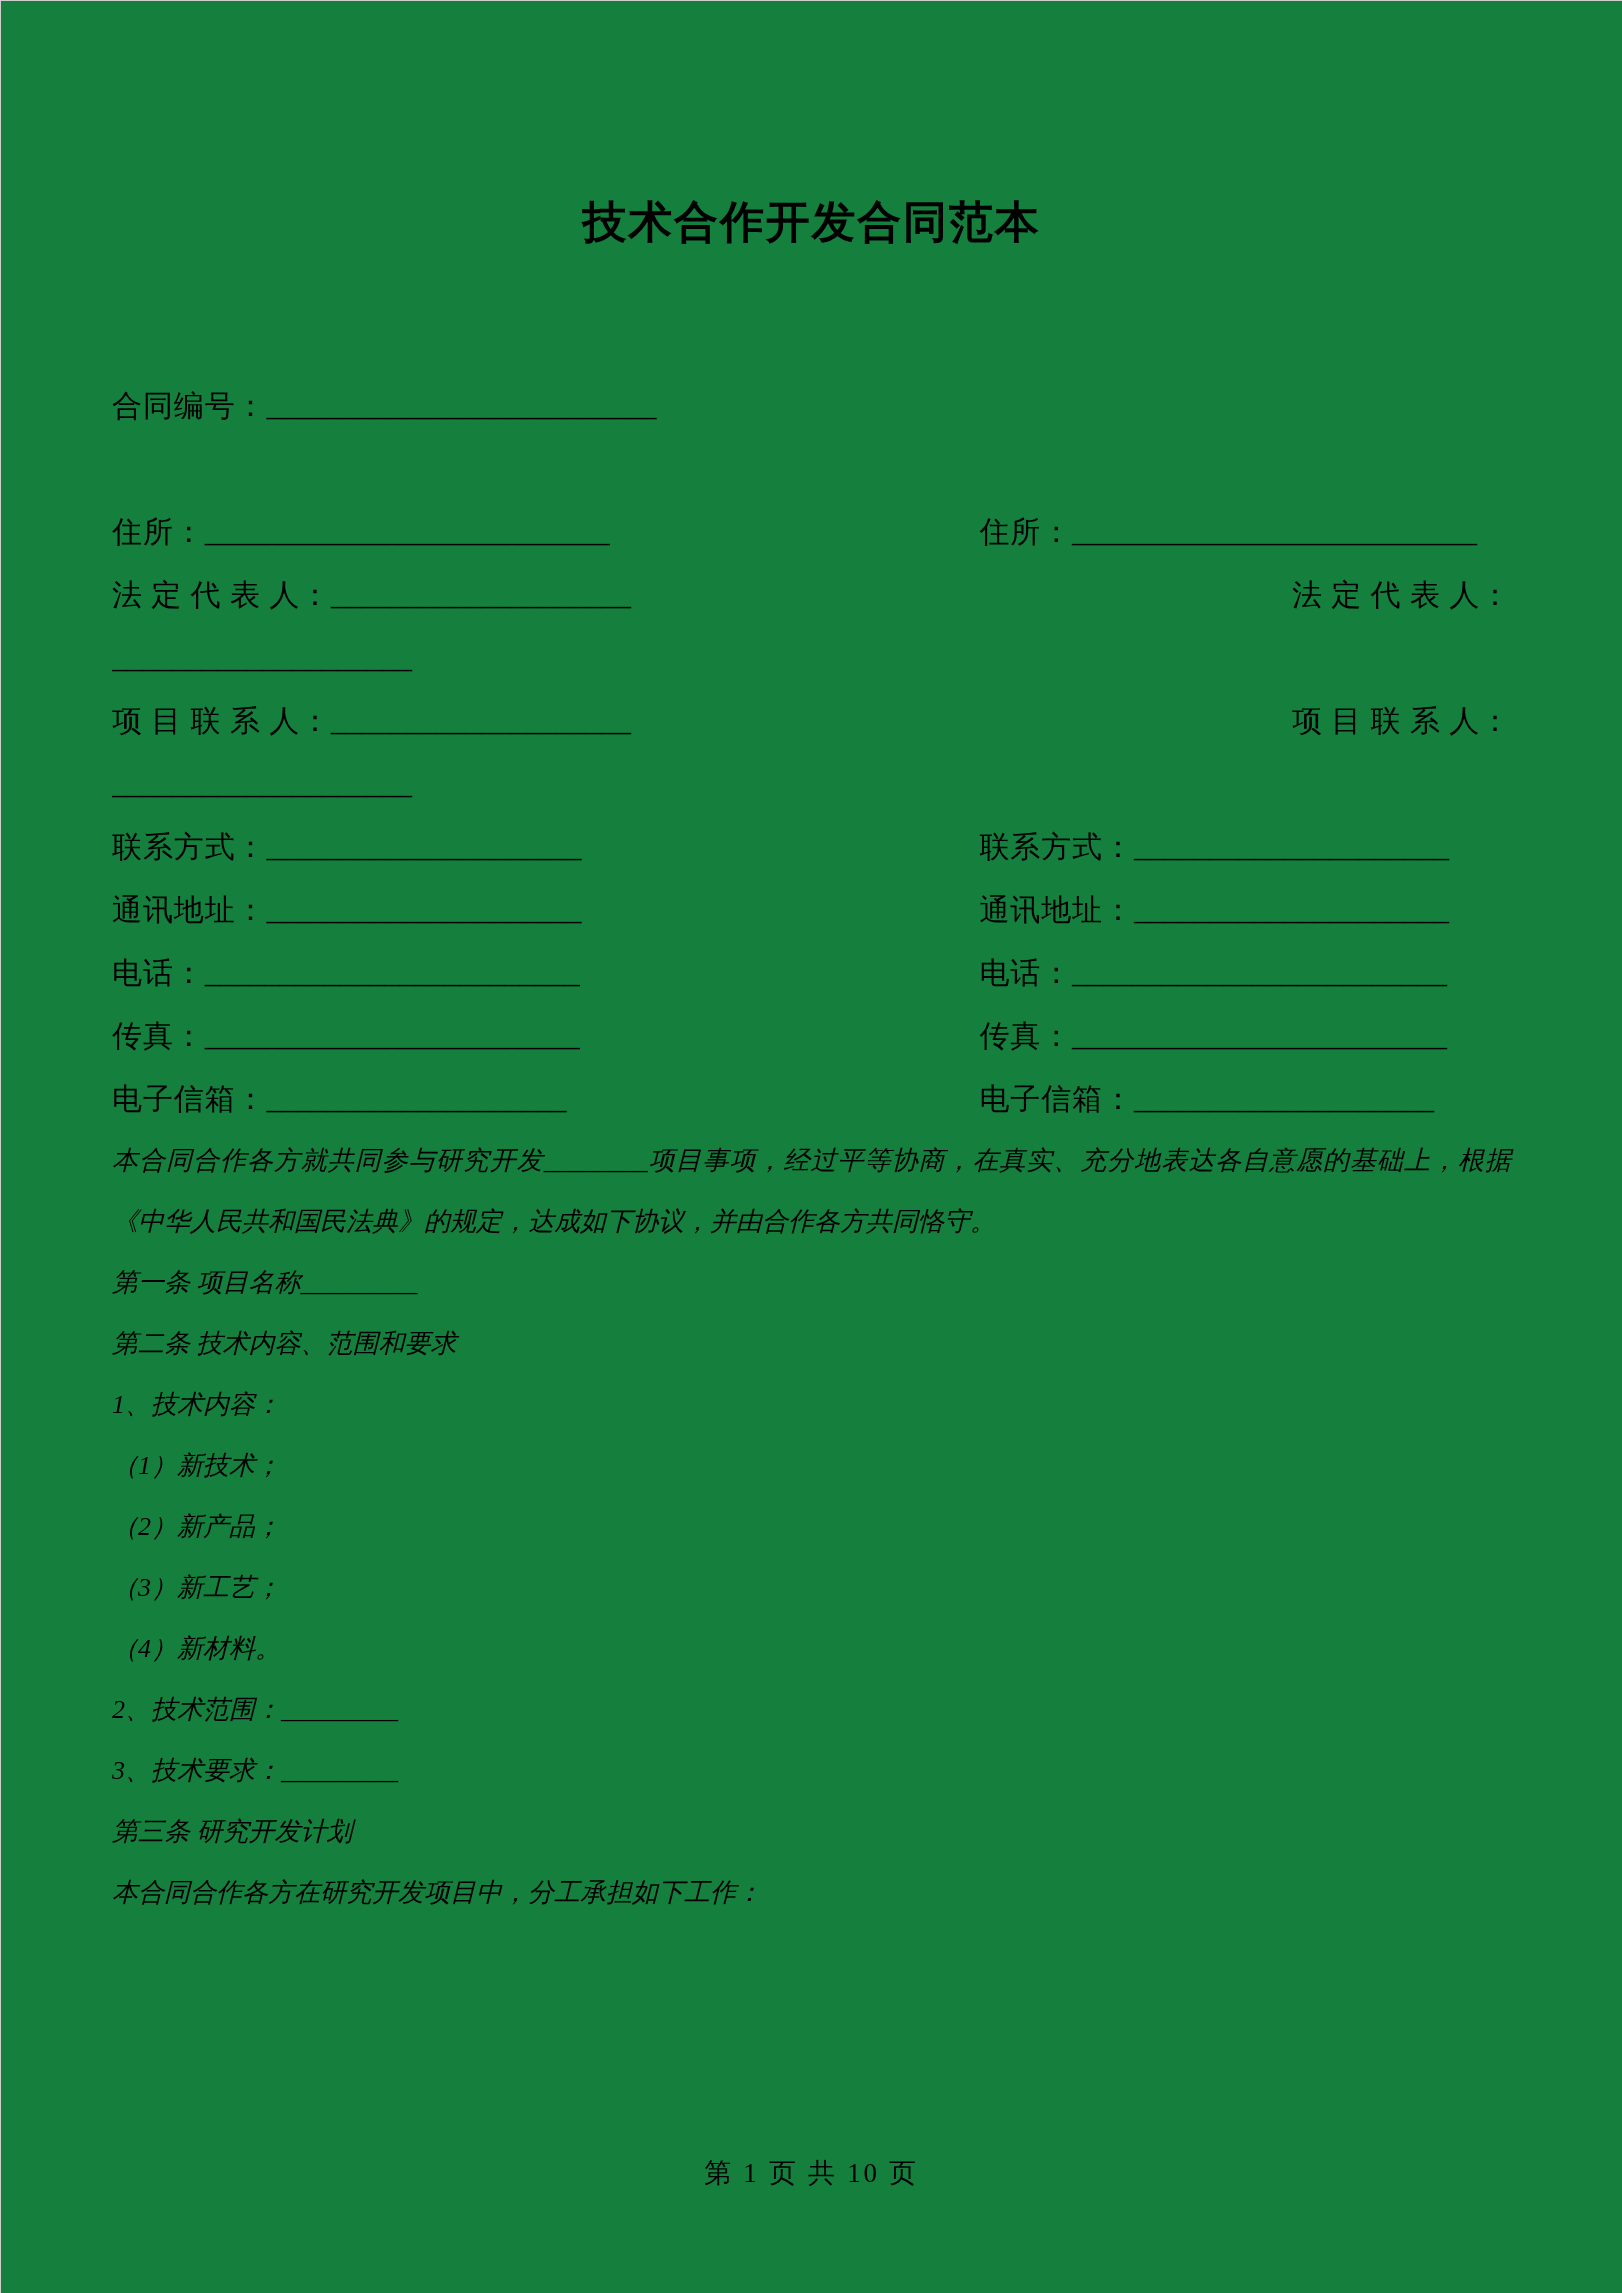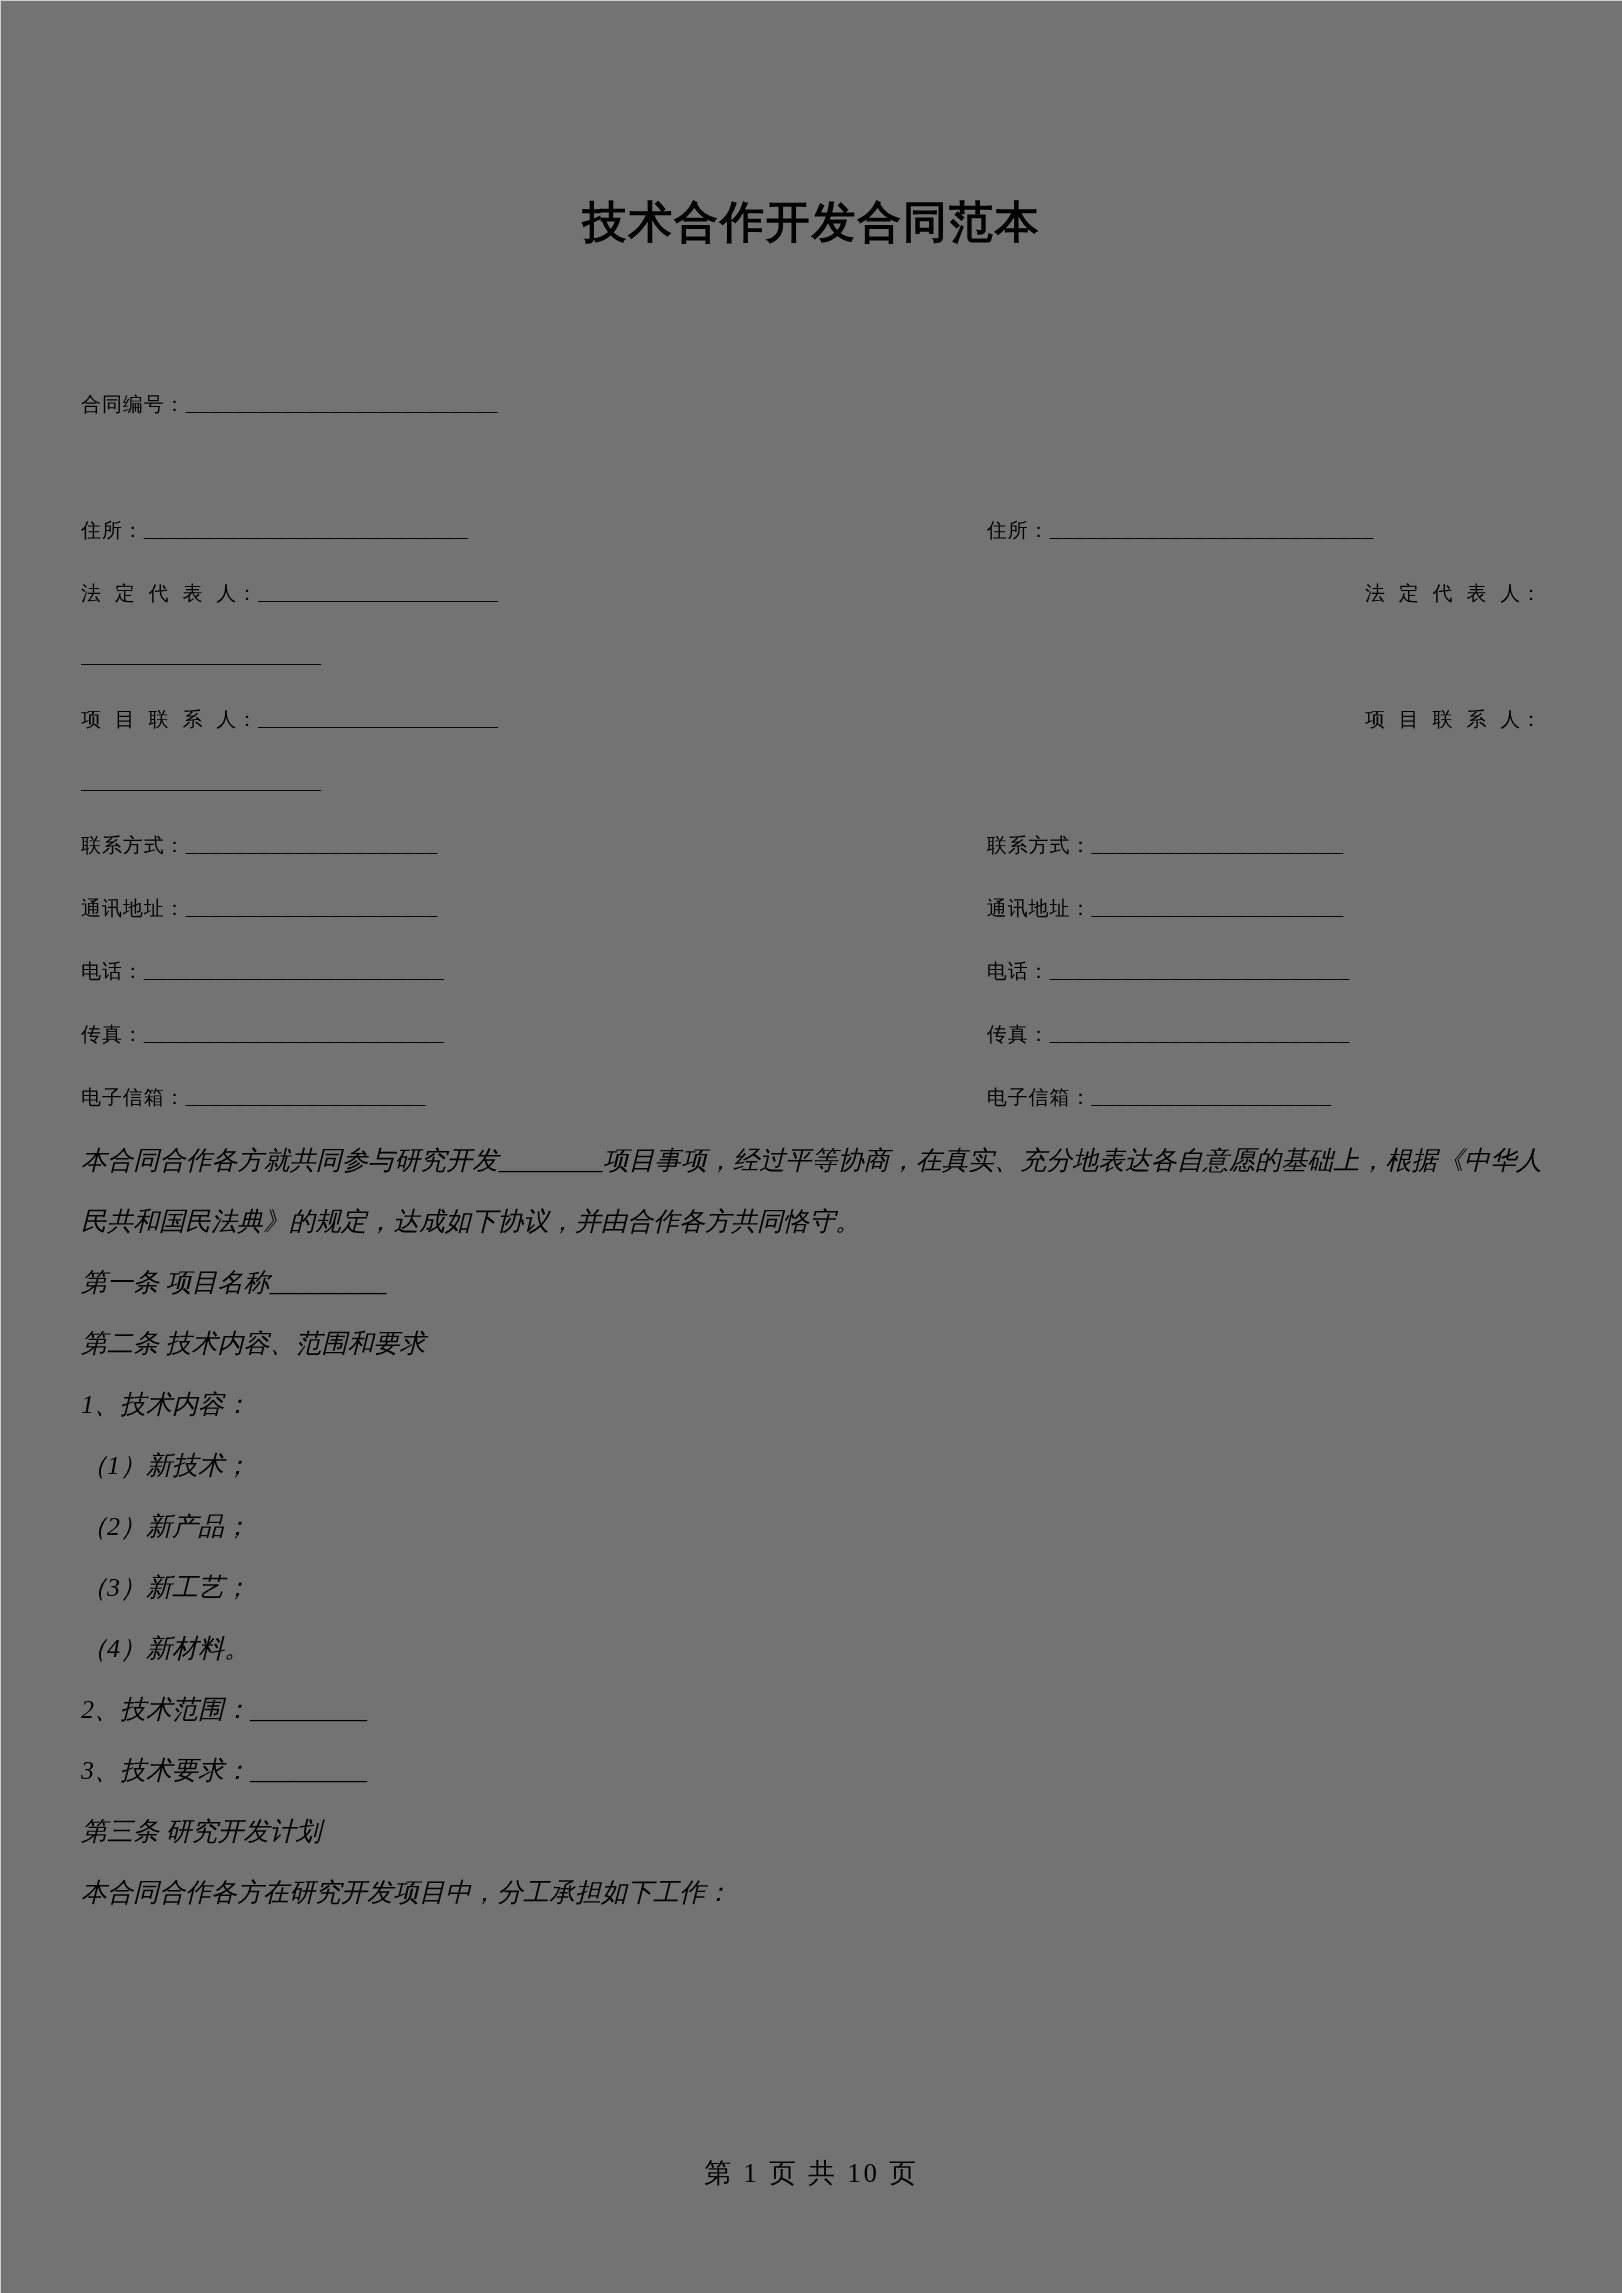--- a/index.html
+++ b/index.html
@@ -7,38 +7,37 @@
   body {
     width: 1623px;
     height: 2294px;
     position: relative;
     font-family: "Liberation Serif", serif;
     color: #000000;
   }
   .page {
     position: absolute;
     inset: 0;
-    background: #737373;
+    background: #15803d;
     border: 1.8px solid #cfcfcf;
-    padding: 0 80px;
+    padding: 0 111px;
     overflow: hidden;
   }
   .doc-title {
     padding-top: 193px;
     text-align: center;
     font-size: 44px;
     line-height: 55px;
     font-weight: bold;
     font-family: "Liberation Sans", sans-serif;
     letter-spacing: 1.8px;
   }
   .contract-form {
     margin-top: 125px;
-    font-size: 20px;
-    font-family: Liberation Mono, monospace;
+    font-size: 30px;
   }
   .form-row {
     display: flex;
     height: 63px;
     line-height: 63px;
     white-space: nowrap;
   }
   .cell { overflow: hidden; }
   .cell.left  { flex: 0 0 62%; }
   .cell.right { flex: 1 1 auto; }

